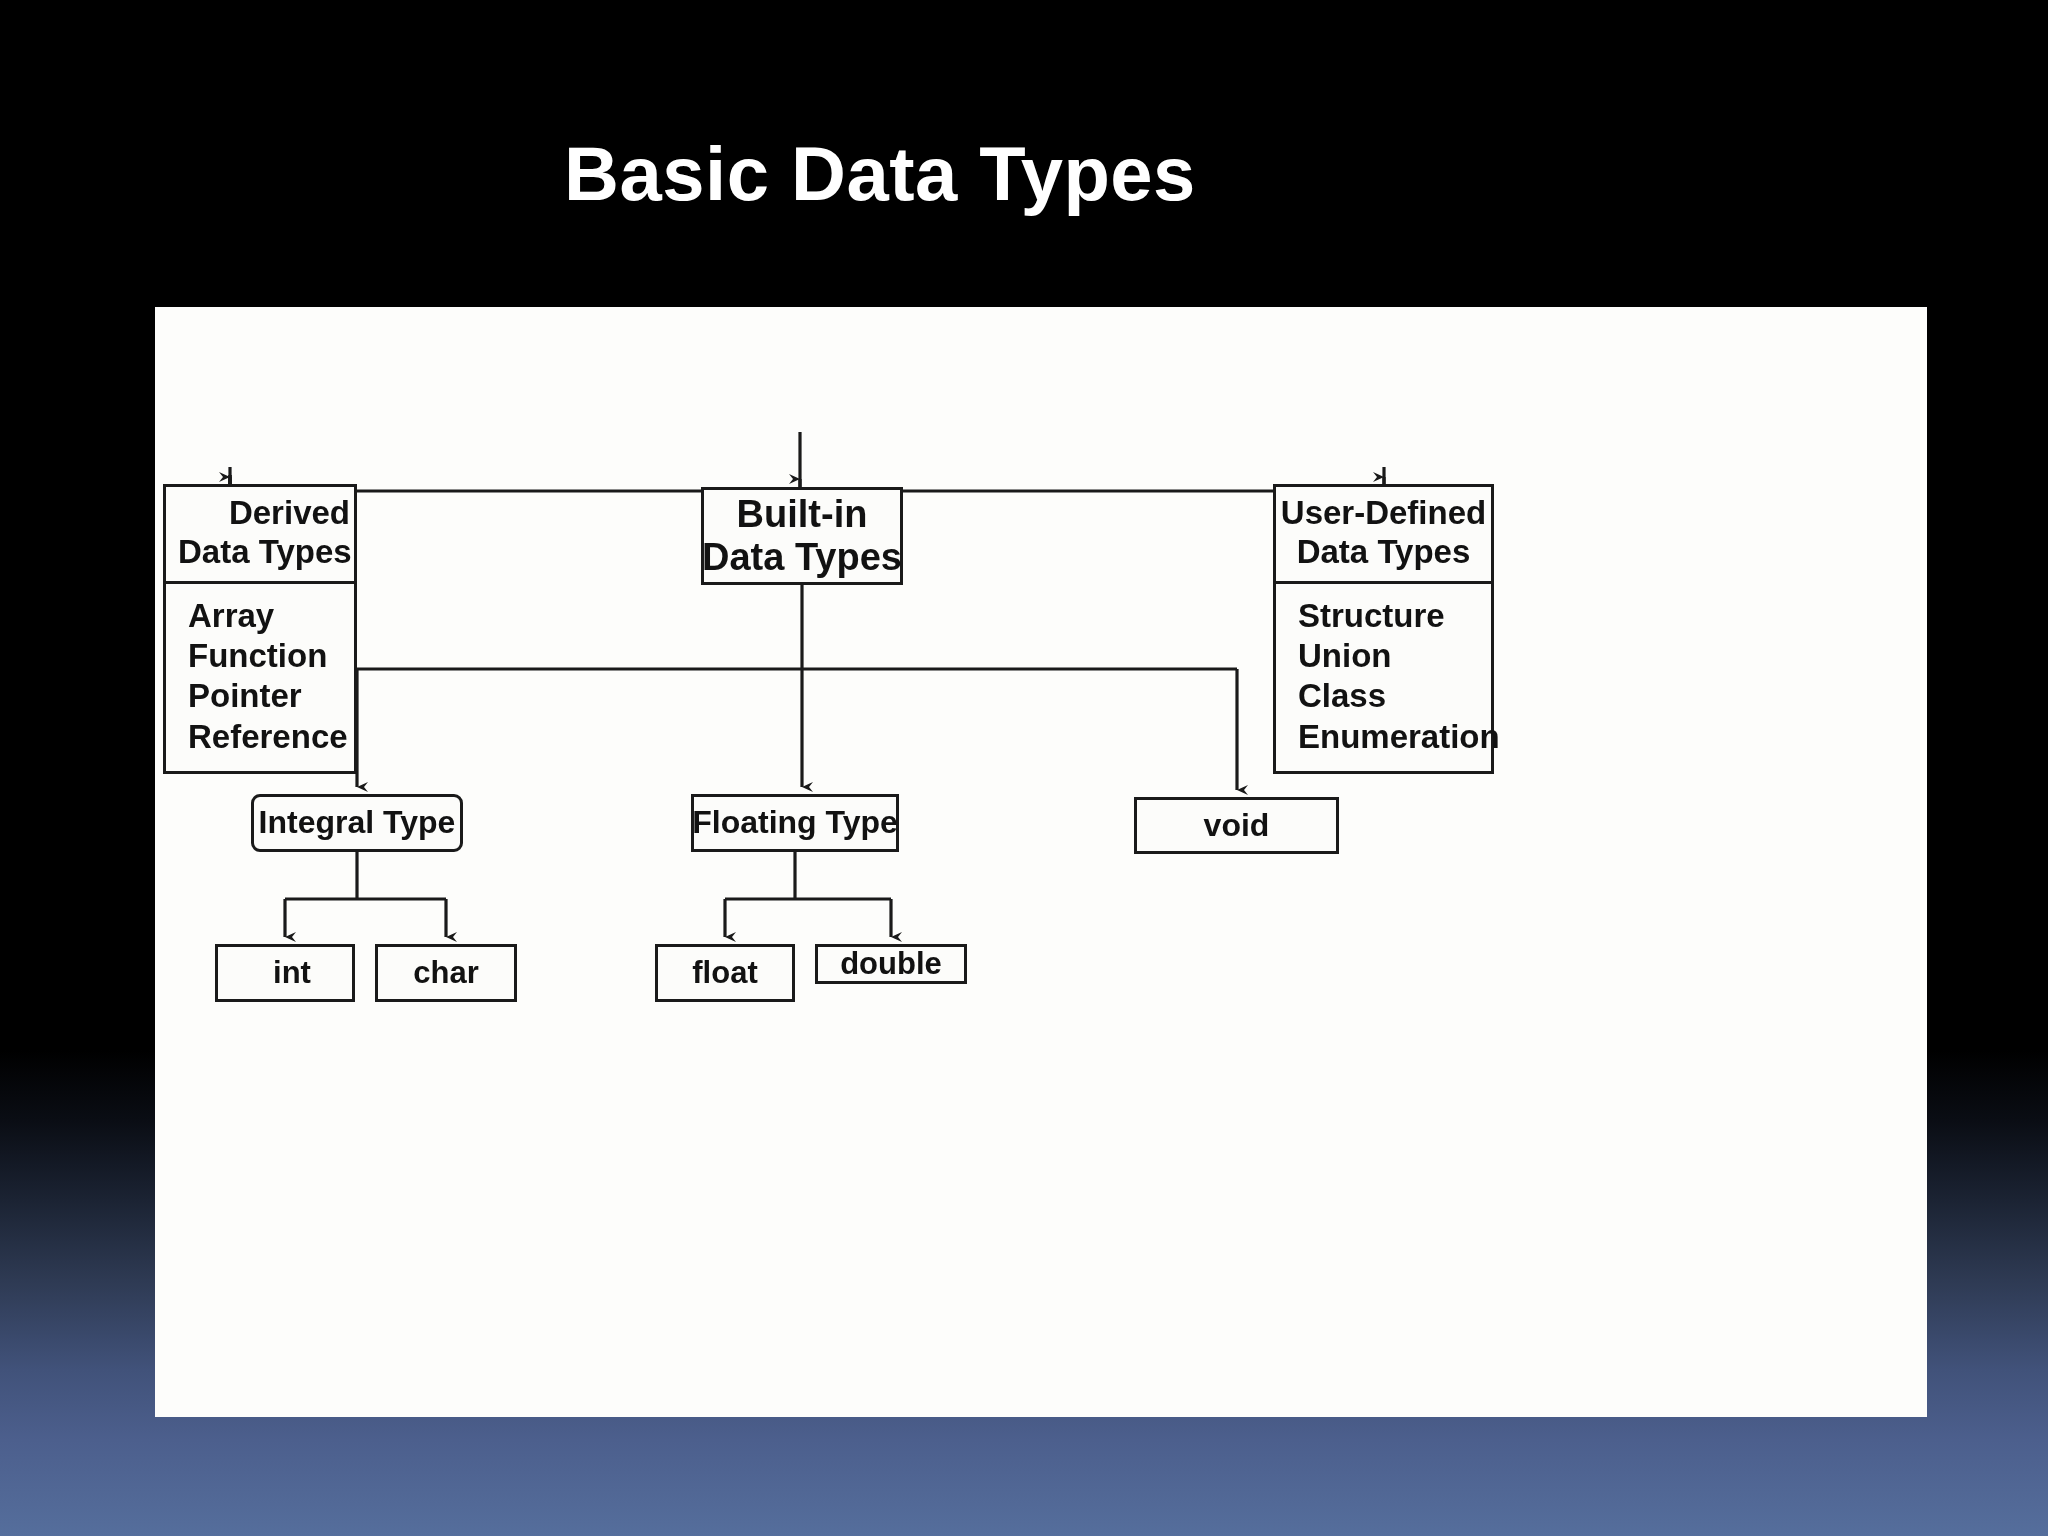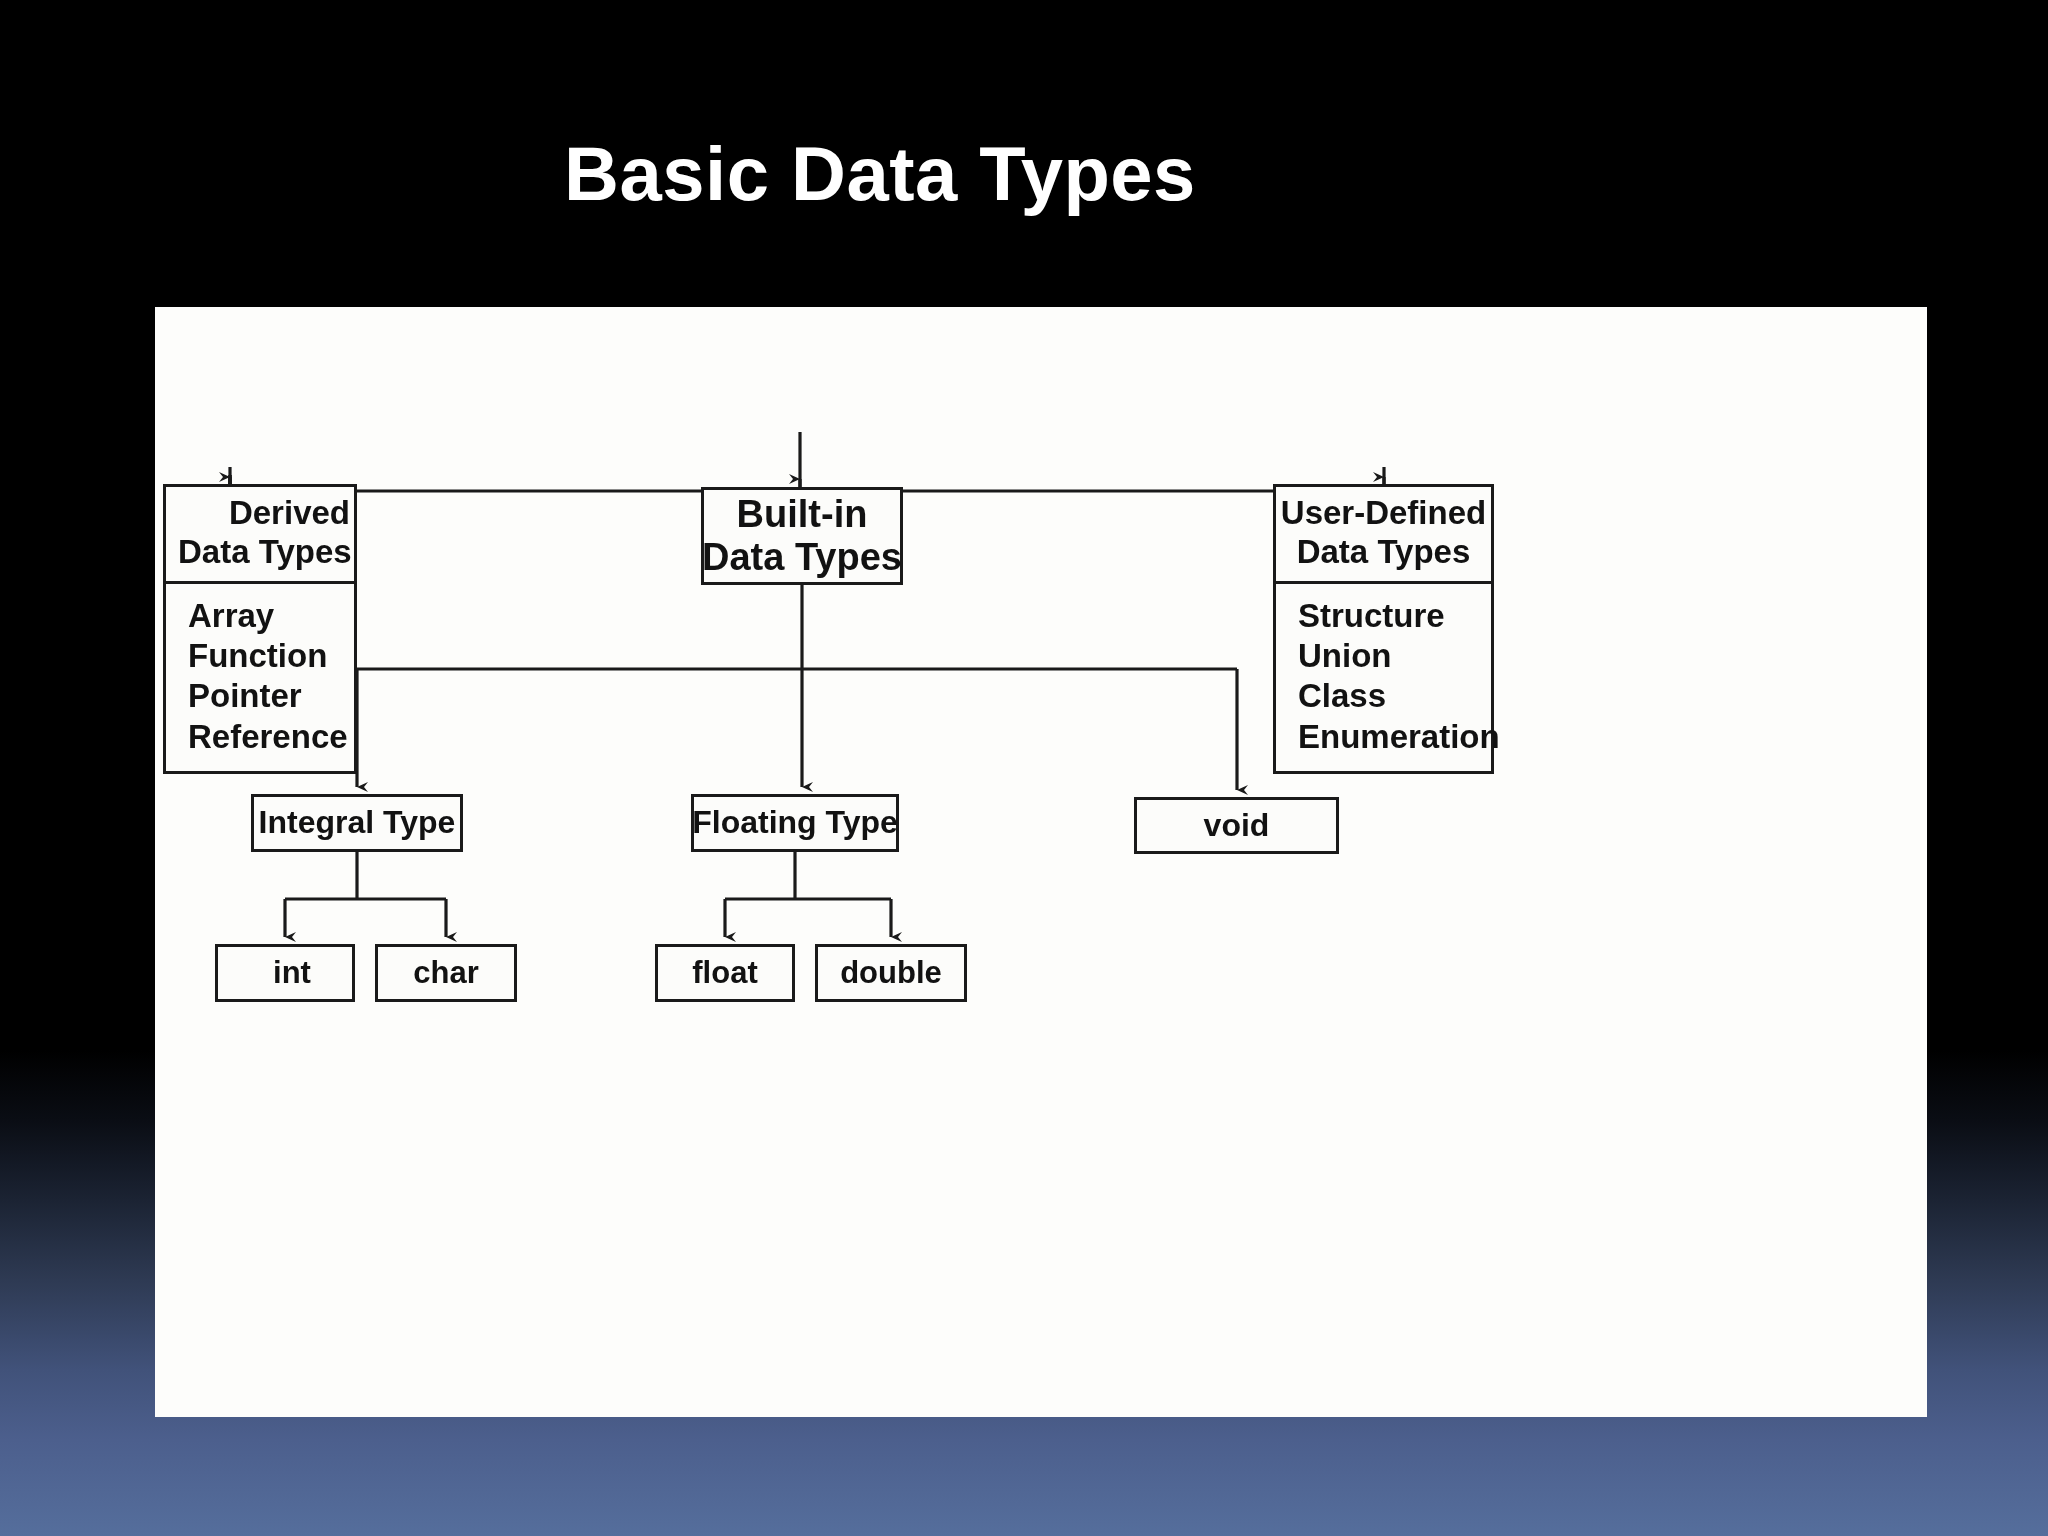--- a/index.html
+++ b/index.html
@@ -120,29 +120,29 @@
   #box-userdef {
     left: 1118px; top: 177px; width: 221px; height: 290px;
   }
 
   #box-builtin {
     left: 546px; top: 180px; width: 202px; height: 98px;
     font-size: 38px;
   }
 
   
-  #box-integral { left: 96px; top: 487px; width: 212px; height: 58px; font-size: 32px; }
+  #box-integral { left: 96px; top: 487px; width: 212px; height: 58px; font-size: 32px; border-radius: 9px; }
   #box-floating { left: 536px; top: 487px; width: 208px; height: 58px; font-size: 32px; }
   #box-void     { left: 979px; top: 490px; width: 205px; height: 57px; font-size: 32px; }
 
   
   #box-int    { left: 60px;  top: 637px; width: 140px; height: 58px; font-size: 31px; padding-left: 14px; }
   #box-char   { left: 220px; top: 637px; width: 142px; height: 58px; font-size: 31px; }
   #box-float  { left: 500px; top: 637px; width: 140px; height: 58px; font-size: 31px; }
-  #box-double { left: 660px; top: 637px; width: 152px; height: 58px; font-size: 31px; }
+  #box-double { left: 660px; top: 637px; width: 152px; height: 40px; font-size: 31px; }
 
   
   #figure-caption {
     position: absolute;
     left: 0; top: 1000px;
     width: 1772px;
     text-align: center;
     font-family: "Liberation Serif", serif;
     font-style: italic;
     font-weight: 700;

